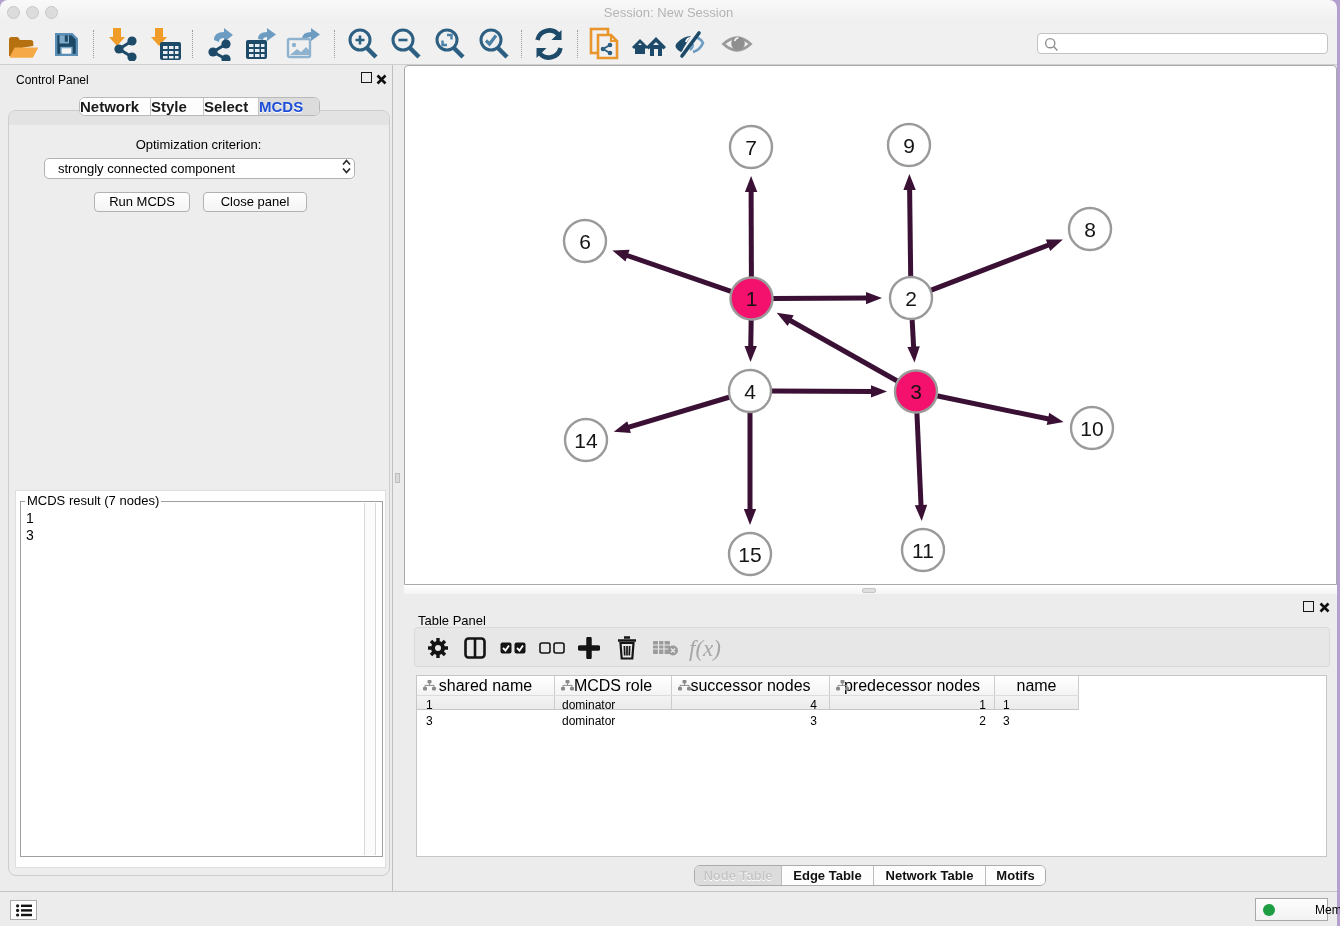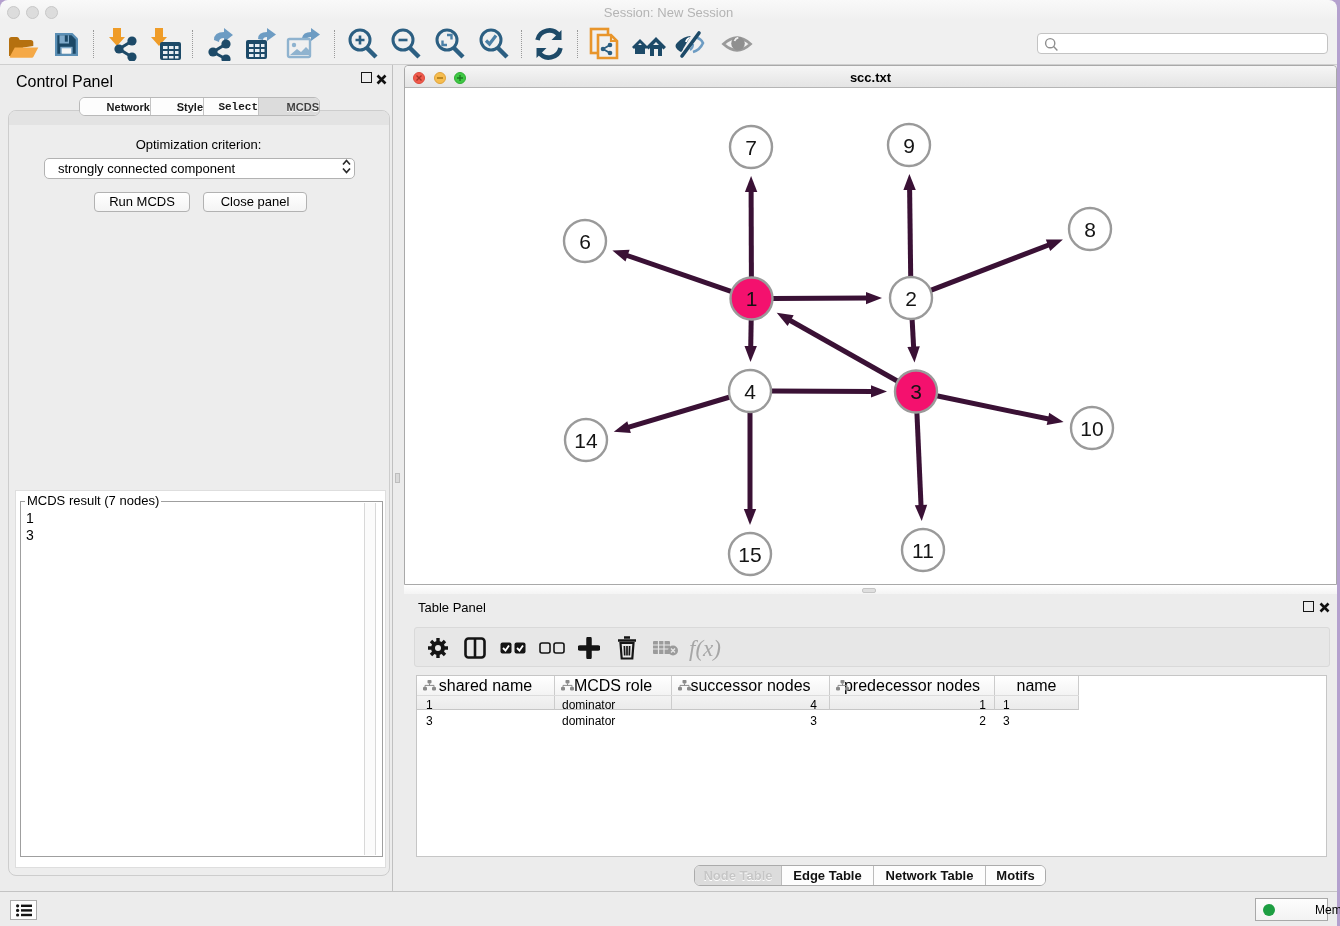--- a/index.html
+++ b/index.html
@@ -11,43 +11,43 @@
   #titlebar { left:0; top:0; width:1337px; height:20px; background:linear-gradient(#f9f9f9,#f0f0f0); border-radius:8px 8px 0 0; }
   .tl { width:13px; height:13px; border-radius:50%; top:6px; background:#dcdcdc; border:1px solid #c8c8c8; }
   #title-text { top:5px; left:0; width:1337px; text-align:center; font-size:13px; color:#b4b4b4; }
   
   #toolbar { left:0; top:20px; width:1337px; height:45px; background:#f0f0f0; border-bottom:1px solid #cfcfcf; }
   .tsep { top:10px; width:1px; height:28px; border-left:1px dotted #9a9a9a; }
   .ticon { top:7px; }
   #searchbox { left:1037px; top:13px; width:291px; height:21px; background:#fff; border:1px solid #c3c3c3; border-radius:4px; }
   
   #cpanel { left:0; top:65px; width:393px; height:826px; background:#ececec; border-right:1px solid #c0c0c0; }
-  #cp-title { left:16px; top:8px; font-size:16px; color:#000; }
+  #cp-title { left:16px; top:8px; font-size:12px; color:#000; }
   .wicon { top:7px; font-size:13px; color:#111; }
   #cp-inner { left:8px; top:45px; width:382px; height:766px; border:1px solid #cdcdcd; border-radius:8px; background:#ededed; }
   #cp-innertop { left:9px; top:46px; width:380px; height:14px; background:#e3e3e3; border-radius:7px 7px 0 0; }
   #tabs { left:79px; top:32px; height:19px; display:flex; border:1px solid #b9b9b9; border-radius:6px; overflow:hidden; background:#fff; }
-  .tab { font-size:11px; font-weight:bold; color:#1a1a1a; text-align:right; line-height:18px; background:#fdfdfd; border-right:1px solid #c4c4c4; }
-  .tab.sel { background:#dcdcdc; color:#404040; text-shadow:0 1px 0 #fff; border-right:none; }
+  .tab { font-size:15px; font-weight:bold; color:#1a1a1a; text-align:left; line-height:18px; background:#fdfdfd; border-right:1px solid #c4c4c4; }
+  .tab.sel { background:#dcdcdc; color:#1d4ed8; text-shadow:0 1px 0 #fff; border-right:none; }
   #optlabel { left:0; top:72px; width:397px; text-align:center; font-size:13px; color:#000; }
   #combo { left:44px; top:93px; width:311px; height:21px; background:#fff; border:1px solid #b2b2b2; border-radius:5px; font-size:13px; line-height:19px; padding-left:13px; color:#000; }
   .btn { top:127px; height:20px; background:linear-gradient(#ffffff,#f4f4f4); border:1px solid #b2b2b2; border-radius:4px; font-size:13px; text-align:center; line-height:18px; color:#000; }
   #mcdsbox { left:15px; top:425px; width:371px; height:378px; background:#fff; border:1px solid #dedede; }
   #mcdsborder { left:4px; top:10px; width:363px; height:356px; border:1px solid #9f9f9f; }
   #mcdslabel { left:9px; top:2px; background:#fff; padding:0 2px; font-size:13px; color:#000; }
   #mcdstext { left:10px; top:19px; font-size:14px; line-height:17px; color:#000; }
   #mcdsscroll { left:348px; top:12px; width:12px; height:352px; background:#fbfbfb; border-left:1px solid #d8d8d8; border-right:1px solid #d8d8d8; }
   
   #netwin { left:404px; top:65px; width:933px; height:520px; background:#fff; border:1px solid #a9a9a9; border-radius:4px 4px 0 0; }
   #nettitle { left:0; top:0; width:931px; height:22px; background:linear-gradient(#f6f6f6,#e4e4e4); border-bottom:1px solid #b5b5b5; border-radius:4px 4px 0 0; }
   .mac { width:12px; height:12px; border-radius:50%; top:6px; }
   #netname { top:4px; width:931px; text-align:center; font-size:13px; font-weight:bold; color:#000; }
   
   #tpanel { left:404px; top:595px; width:933px; height:296px; background:#ececec; }
-  #tp-title { left:14px; top:5px; font-size:13px; color:#000; }
+  #tp-title { left:14px; top:18px; font-size:13px; color:#000; }
   #tp-toolbar { left:10px; top:32px; width:916px; height:40px; background:#e7e7e7; border:1px solid #d9d9d9; border-radius:3px; }
   #ttable { left:12px; top:80px; width:911px; height:182px; background:#fff; border:1px solid #c6c6c6; }
   .th { top:0; height:34px; background:linear-gradient(#ffffff,#ebebeb); border-right:1px solid #cccccc; border-bottom:1px solid #c6c6c6; font-size:16px; color:#000; text-align:center; line-height:19px; }
   .td { font-size:12px; color:#000; }
   #btabs { left:290px; top:270px; height:21px; display:flex; border:1px solid #ababab; border-radius:6px; overflow:hidden; background:#fff; }
   .btab { font-size:13px; font-weight:bold; color:#111; text-align:center; line-height:20px; background:#fdfdfd; border-right:1px solid #bcbcbc; }
   .btab.sel { background:#dcdcdc; color:#c6c6c6; text-shadow:0 1px 0 #fff; border-right:1px solid #bcbcbc; }
   
   #statusbar { left:0; top:891px; width:1337px; height:35px; background:#ececec; border-top:1px solid #c3c3c3; }
   #listbtn { left:10px; top:8px; width:27px; height:20px; background:#fdfdfd; border:1px solid #ababab; }
@@ -238,21 +238,21 @@
   <div class="abs" id="cp-title">Control Panel</div>
   <div class="abs wicon" style="left:361px; top:7px; width:11px; height:11px; border:1.5px solid #161616;"></div>
   <svg class="abs" style="left:376px; top:9px;" width="11" height="11" viewBox="0 0 11 11">
       <path d="M1.5 1.5 L9.5 9.5 M9.5 1.5 L1.5 9.5" stroke="#111" stroke-width="2.6"></path>
     </svg>
   <div class="abs" id="cp-inner"></div>
   <div class="abs" id="cp-innertop"></div>
   <div class="abs" id="tabs">
     <div class="tab" style="width:71px;">Network</div>
       <div class="tab" style="width:53px;">Style</div>
-      <div class="tab" style="width:55px;font-family:Liberation Mono, monospace;">Select</div>
+      <div class="tab" style="width:55px;">Select</div>
       <div class="tab sel" style="width:60px;">MCDS</div>
   </div>
   <div class="abs" id="optlabel">Optimization criterion:</div>
   <div class="abs" id="combo">strongly connected component</div>
   <svg class="abs" style="left:341px; top:94px;" width="11" height="15" viewBox="0 0 11 15">
     <path d="M2 5.5 L5.5 1.5 L9 5.5" fill="none" stroke="#2b2b2b" stroke-width="1.7"></path>
     <path d="M2 9.5 L5.5 13.5 L9 9.5" fill="none" stroke="#2b2b2b" stroke-width="1.7"></path>
   </svg>
   <div class="abs btn" style="left:94px; width:96px;">Run MCDS</div>
   <div class="abs btn" style="left:203px; width:104px;">Close panel</div>
@@ -263,35 +263,20 @@
     <div class="abs" id="mcdsscroll"></div>
   </div>
 </div>
 
 <div class="abs" style="left:404px; top:585px; width:933px; height:9px; background:linear-gradient(#ffffff,#f4f4f4);"></div>
 
 <div class="abs" style="left:395px; top:473px; width:5px; height:10px; background:#d9d9d9; border:1px solid #bdbdbd;"></div>
 <div class="abs" style="left:862px; top:588px; width:14px; height:5px; background:#dfdfdf; border:1px solid #c6c6c6; border-radius:2px;"></div>
 
 <div class="abs" id="netwin">
-  <div class="abs" id="nettitle">
-    <div class="abs mac" style="left:8px; background:#f25a4c; border:1px solid #d94c3f;"></div>
-    <div class="abs mac" style="left:29px; background:#f6bd4f; border:1px solid #dfa33c;"></div>
-    <div class="abs mac" style="left:49px; background:#3fc844; border:1px solid #2fae34;"></div>
-    <svg class="abs" style="left:10px; top:8px;" width="8" height="8" viewBox="0 0 8 8">
-        <path d="M1.5 1.5 L6.5 6.5 M6.5 1.5 L1.5 6.5" stroke="#a33529" stroke-width="1.4"></path>
-      </svg>
-    <svg class="abs" style="left:31px; top:8px;" width="8" height="8" viewBox="0 0 8 8">
-        <path d="M1 4 H7" stroke="#b07b16" stroke-width="1.6"></path>
-      </svg>
-    <svg class="abs" style="left:51px; top:8px;" width="8" height="8" viewBox="0 0 8 8">
-        <path d="M4 1 V7 M1 4 H7" stroke="#1e7a22" stroke-width="1.4"></path>
-      </svg>
-    <div class="abs" id="netname">scc.txt</div>
-  </div>
   <div class="abs" id="graph" style="left:0; top:22px;">
   <svg width="931" height="497" viewBox="404 87 931 497">
     <g stroke="#3a1135" stroke-width="5">
       <line x1="750.4" y1="276.5" x2="750.1" y2="189.0"></line>
       <line x1="730.7" y1="290.6" x2="624.6" y2="254.0"></line>
       <line x1="771.5" y1="297.4" x2="867.0" y2="297.1"></line>
       <line x1="750.2" y1="318.5" x2="749.7" y2="347.0"></line>
       <line x1="909.7" y1="276.0" x2="908.6" y2="187.0"></line>
       <line x1="929.6" y1="289.4" x2="1048.9" y2="243.5"></line>
       <line x1="911.1" y1="318.0" x2="912.7" y2="347.6"></line>

